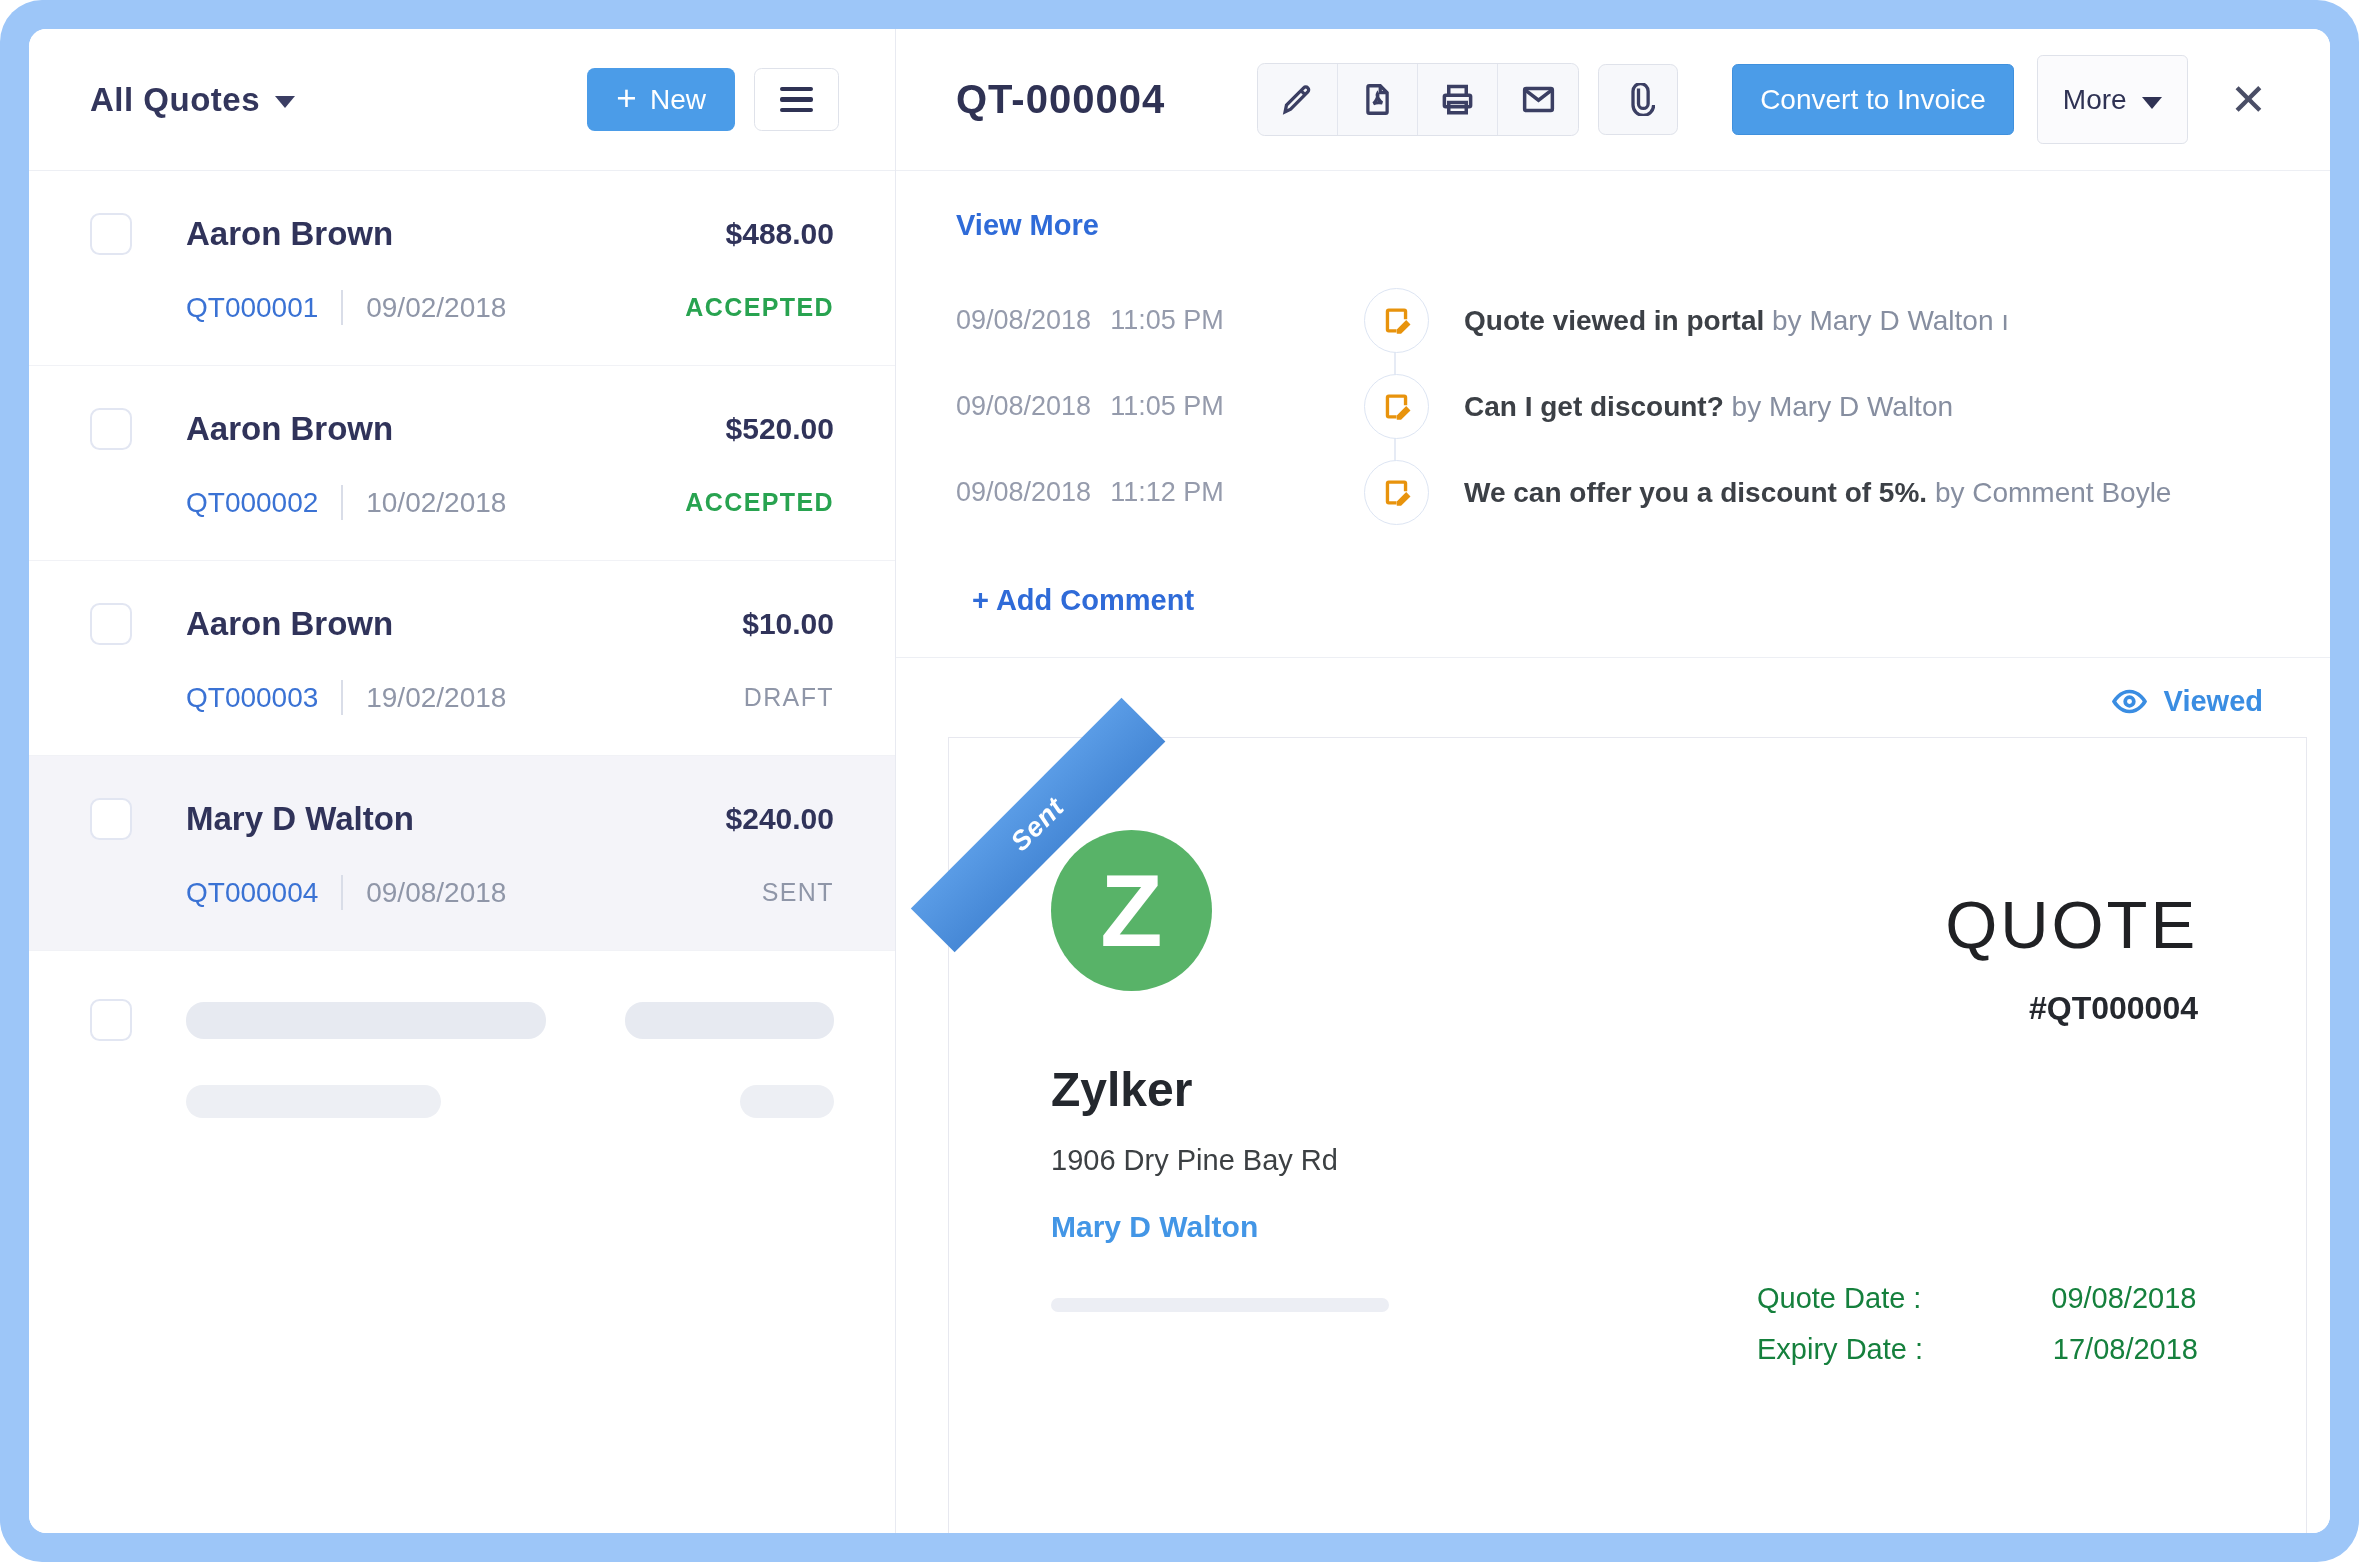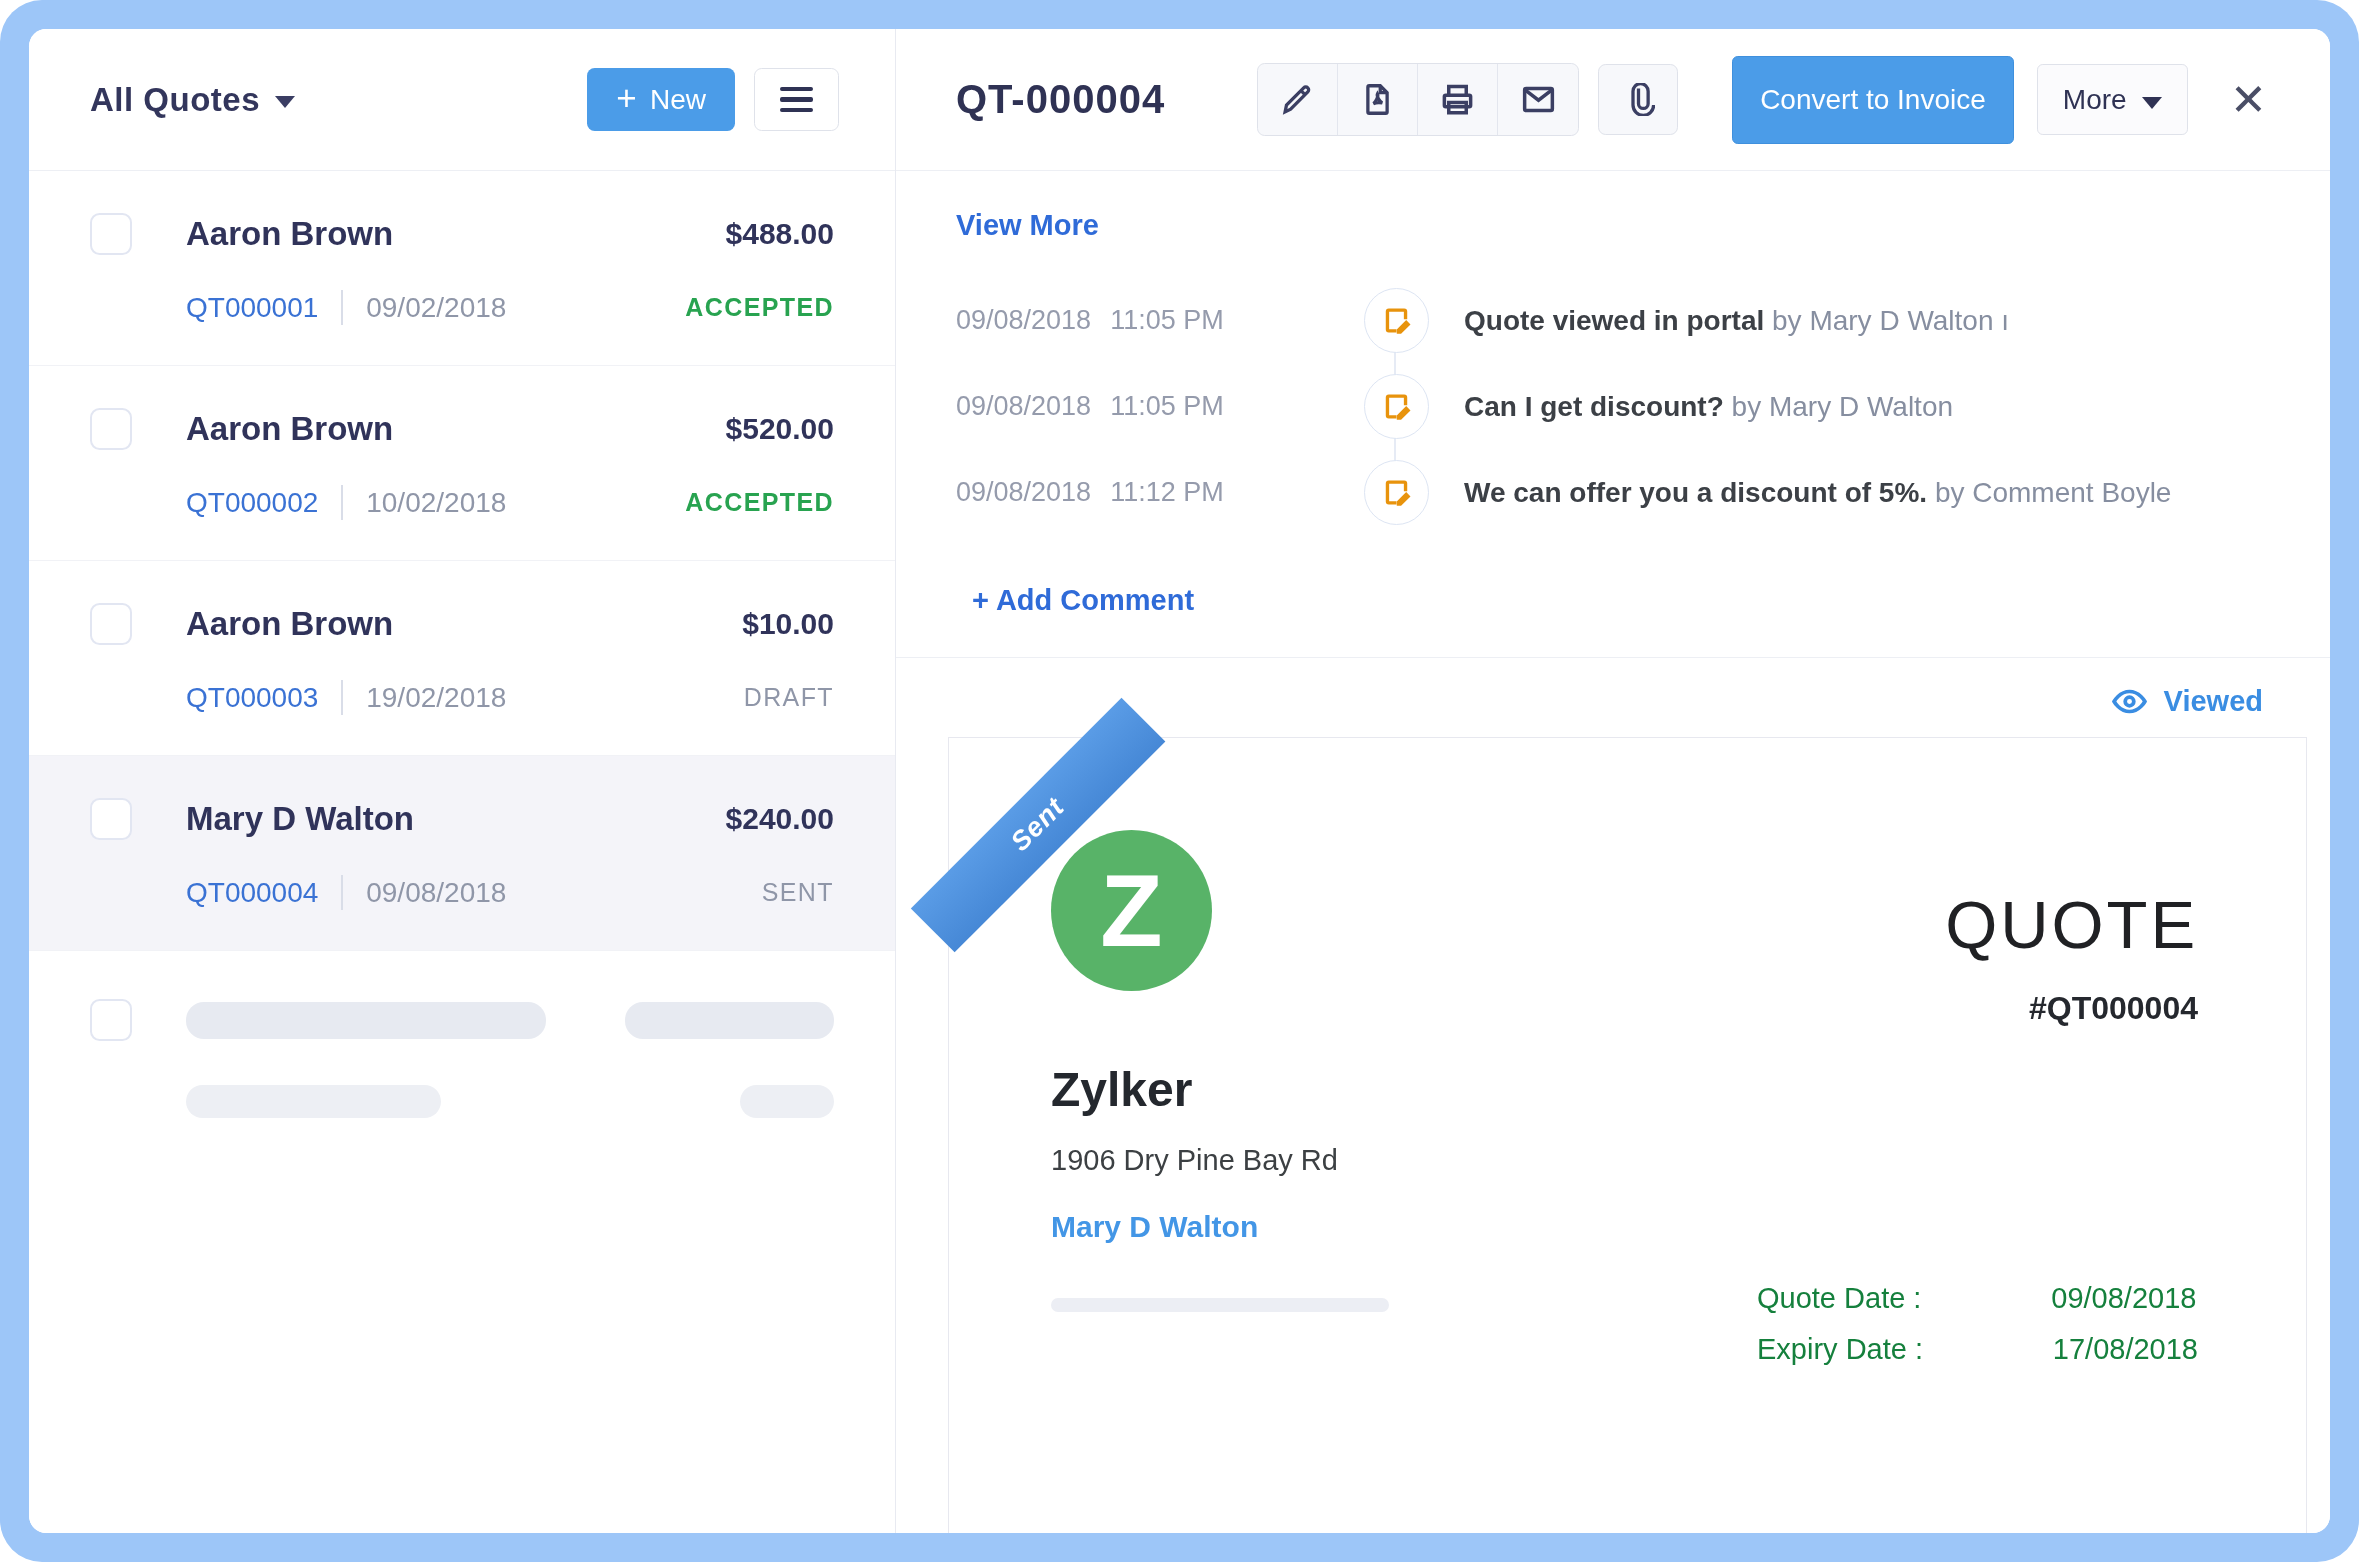--- a/index.html
+++ b/index.html
@@ -45,22 +45,22 @@
   
   .right { flex: 1; display: flex; flex-direction: column; min-width: 0; background: #fff; }
   .right-header { height: 142px; flex: none; display: flex; align-items: center; padding: 0 50px 0 60px; border-bottom: 1px solid #edeff4; }
   .doc-title { font-size: 40px; font-weight: 700; color: #2f3254; letter-spacing: 1px; }
   .toolbar { display: flex; align-items: center; margin-left: 92px; }
   .tgroup { display: flex; border: 1.9px solid #dfe2ea; border-radius: 7.7px; overflow: hidden; background: #f7f8fb; }
   .tbtn { width: 80px; height: 71px; display: flex; align-items: center; justify-content: center; border-right: 1.9px solid #e3e6ee; cursor: pointer; background: transparent; }
   .tbtn:last-child { border-right: none; }
   .tbtn svg, .attach-btn svg { stroke: #3b3f63; fill: none; stroke-width: 2.4; }
   .attach-btn { width: 80px; height: 71px; margin-left: 19px; border: 1.9px solid #dfe2ea; border-radius: 7.7px; background: #f7f8fb; display: flex; align-items: center; justify-content: center; cursor: pointer; }
-  .convert-btn { margin-left: 54px; background: #4b9ce8; color: #fff; font-size: 28px; height: 88px; padding: 0 27px; border-radius: 5.8px; border: 1px solid #3f90dd; display: flex; align-items: center; cursor: pointer; font-family: inherit; }
-  .more-btn { margin-left: 23px; height: 71px; background: #fbfbfd; border: 1.9px solid #dfe2ea; border-radius: 5.8px; font-size: 28px; color: #2f3254; display: flex; align-items: center; padding: 0 25px; gap: 15.4px; cursor: pointer; font-family: inherit; }
+  .convert-btn { margin-left: 54px; background: #4b9ce8; color: #fff; font-size: 28px; height: 71px; padding: 0 27px; border-radius: 5.8px; border: 1px solid #3f90dd; display: flex; align-items: center; cursor: pointer; font-family: inherit; }
+  .more-btn { margin-left: 23px; height: 89px; background: #fbfbfd; border: 1.9px solid #dfe2ea; border-radius: 5.8px; font-size: 28px; color: #2f3254; display: flex; align-items: center; padding: 0 25px; gap: 15.4px; cursor: pointer; font-family: inherit; }
   .more-btn .caret { border-top-color: #2f3254; margin-top: 7.7px; }
   .close-btn { margin-left: 42px; font-size: 44px; color: #4a4e66; cursor: pointer; line-height: 1; font-weight: 300; }
 
   .activity { padding: 38px 58px 0 60px; border-bottom: 1px solid #edeff4; }
   .view-more { font-size: 29px; color: #2f6bd8; font-weight: 600; cursor: pointer; display: inline-block; }
   .timeline { margin-top: 46px; position: relative; }
   .timeline .connector { position: absolute; left: 438px; top: 35px; bottom: 40px; width: 1.9px; background: #e6ebf5; }
   .trow { display: flex; align-items: center; margin-bottom: 21px; position: relative; }
   .tdate { width: 327px; flex: none; font-size: 27px; color: #959bac; display: flex; gap: 19px; }
   .ticon { width: 65px; height: 65px; border-radius: 50%; border: 1.9px solid #dde5f3; background: #fff; display: flex; align-items: center; justify-content: center; margin-left: 81px; flex: none; position: relative; z-index: 1; }

